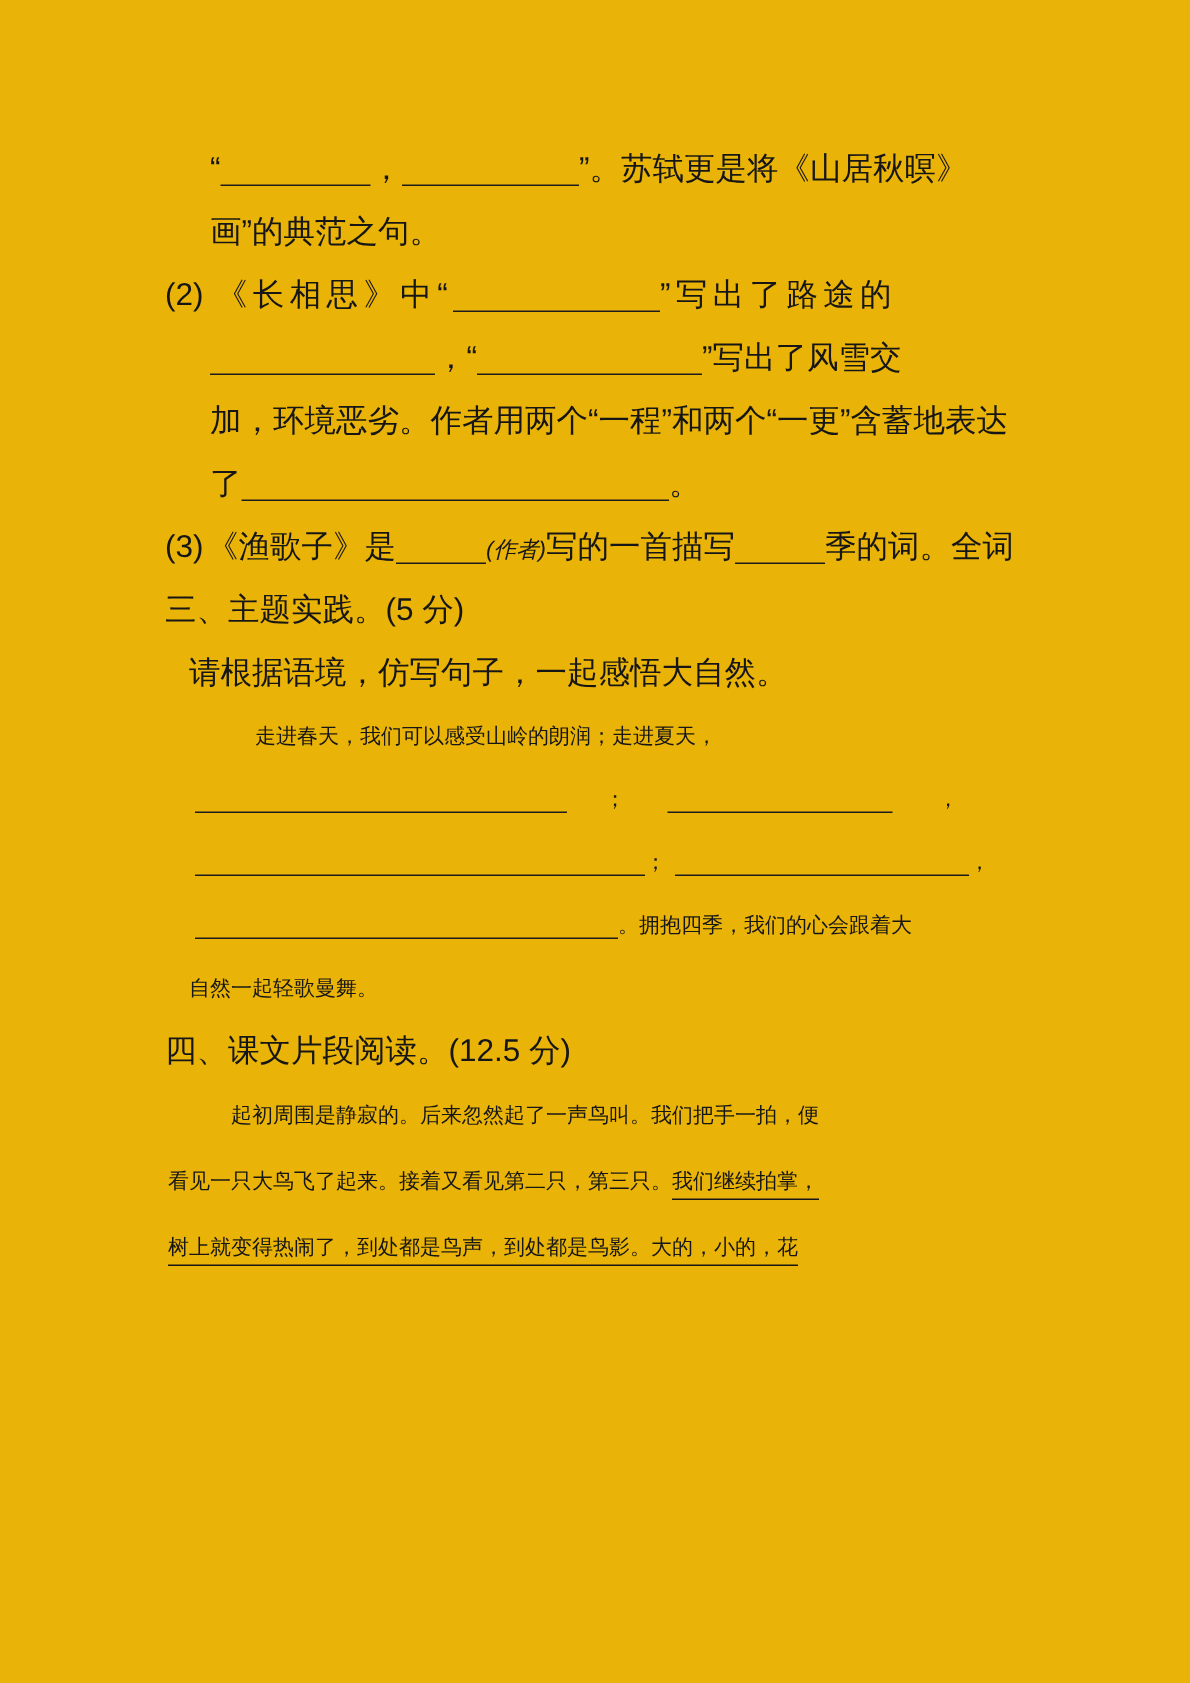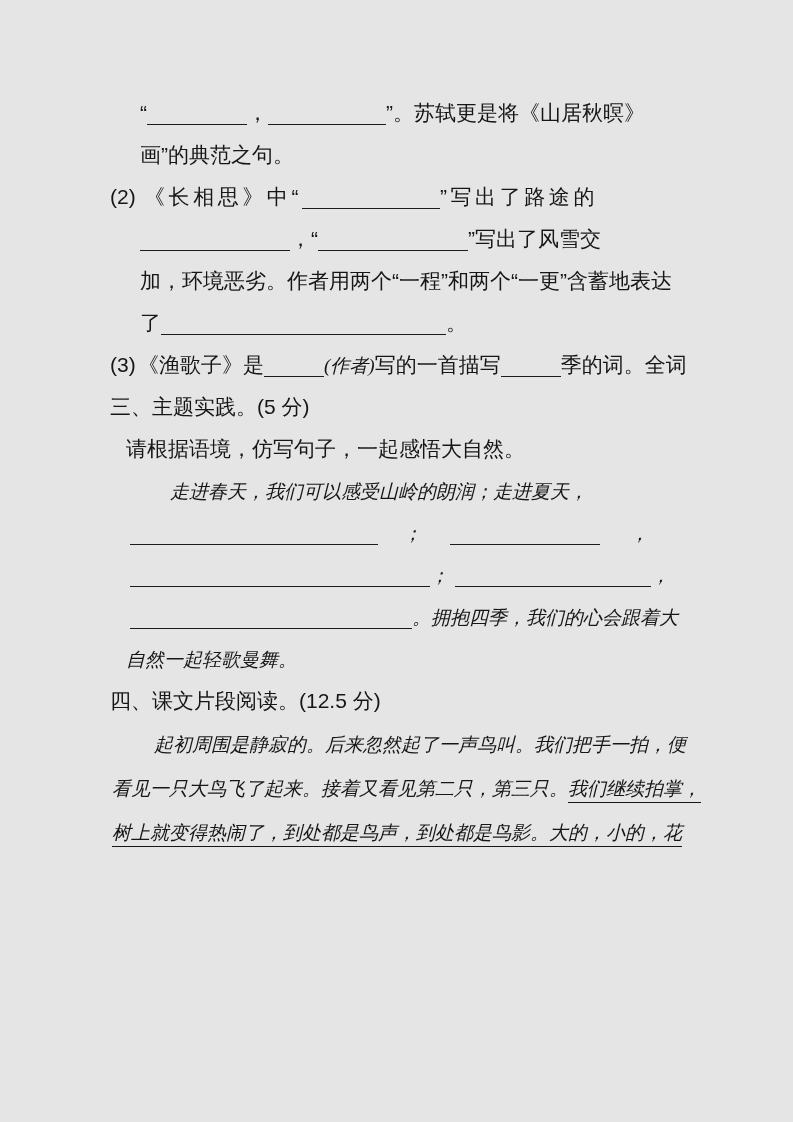--- a/index.html
+++ b/index.html
@@ -13,21 +13,21 @@
     position: relative;
     overflow: hidden;
     font-family: "Liberation Sans", sans-serif;
     color: #161616;
   }
   .page {
     position: absolute;
     left: 0; top: 0;
     width: 793px;
     height: 1122px;
-    background: #e5e5e5;
+    background: #eab308;
   }
   .content {
     position: absolute;
     left: 110px;
     top: 92px;
     width: 586px;
   }
   .line {
     height: 42px;
     line-height: 42px;
@@ -49,27 +49,26 @@
     width: 34px;
   }
   .blank {
     display: inline-block;
     border-bottom: 1.6px solid #1c1c1c;
     height: 26px;
     vertical-align: -5px;
   }
   .kai {
     font-family: "DejaVu Serif", serif;
-    font-style: italic;
-    font-size: 19px;
+    font-size: 14px;
   }
   .kai-inline {
-    font-family: Liberation Serif, serif;
+    font-family: Liberation Sans, sans-serif;
     font-style: italic;
-    font-size: 19px;
+    font-size: 15px;
   }
   .ls1 { letter-spacing: 0.17em; }
   .uline {
     text-decoration: underline;
     text-underline-offset: 7px;
     text-decoration-thickness: 1.2px;
   }
   .banner {
     text-align: center;
     margin-top: 8px;

